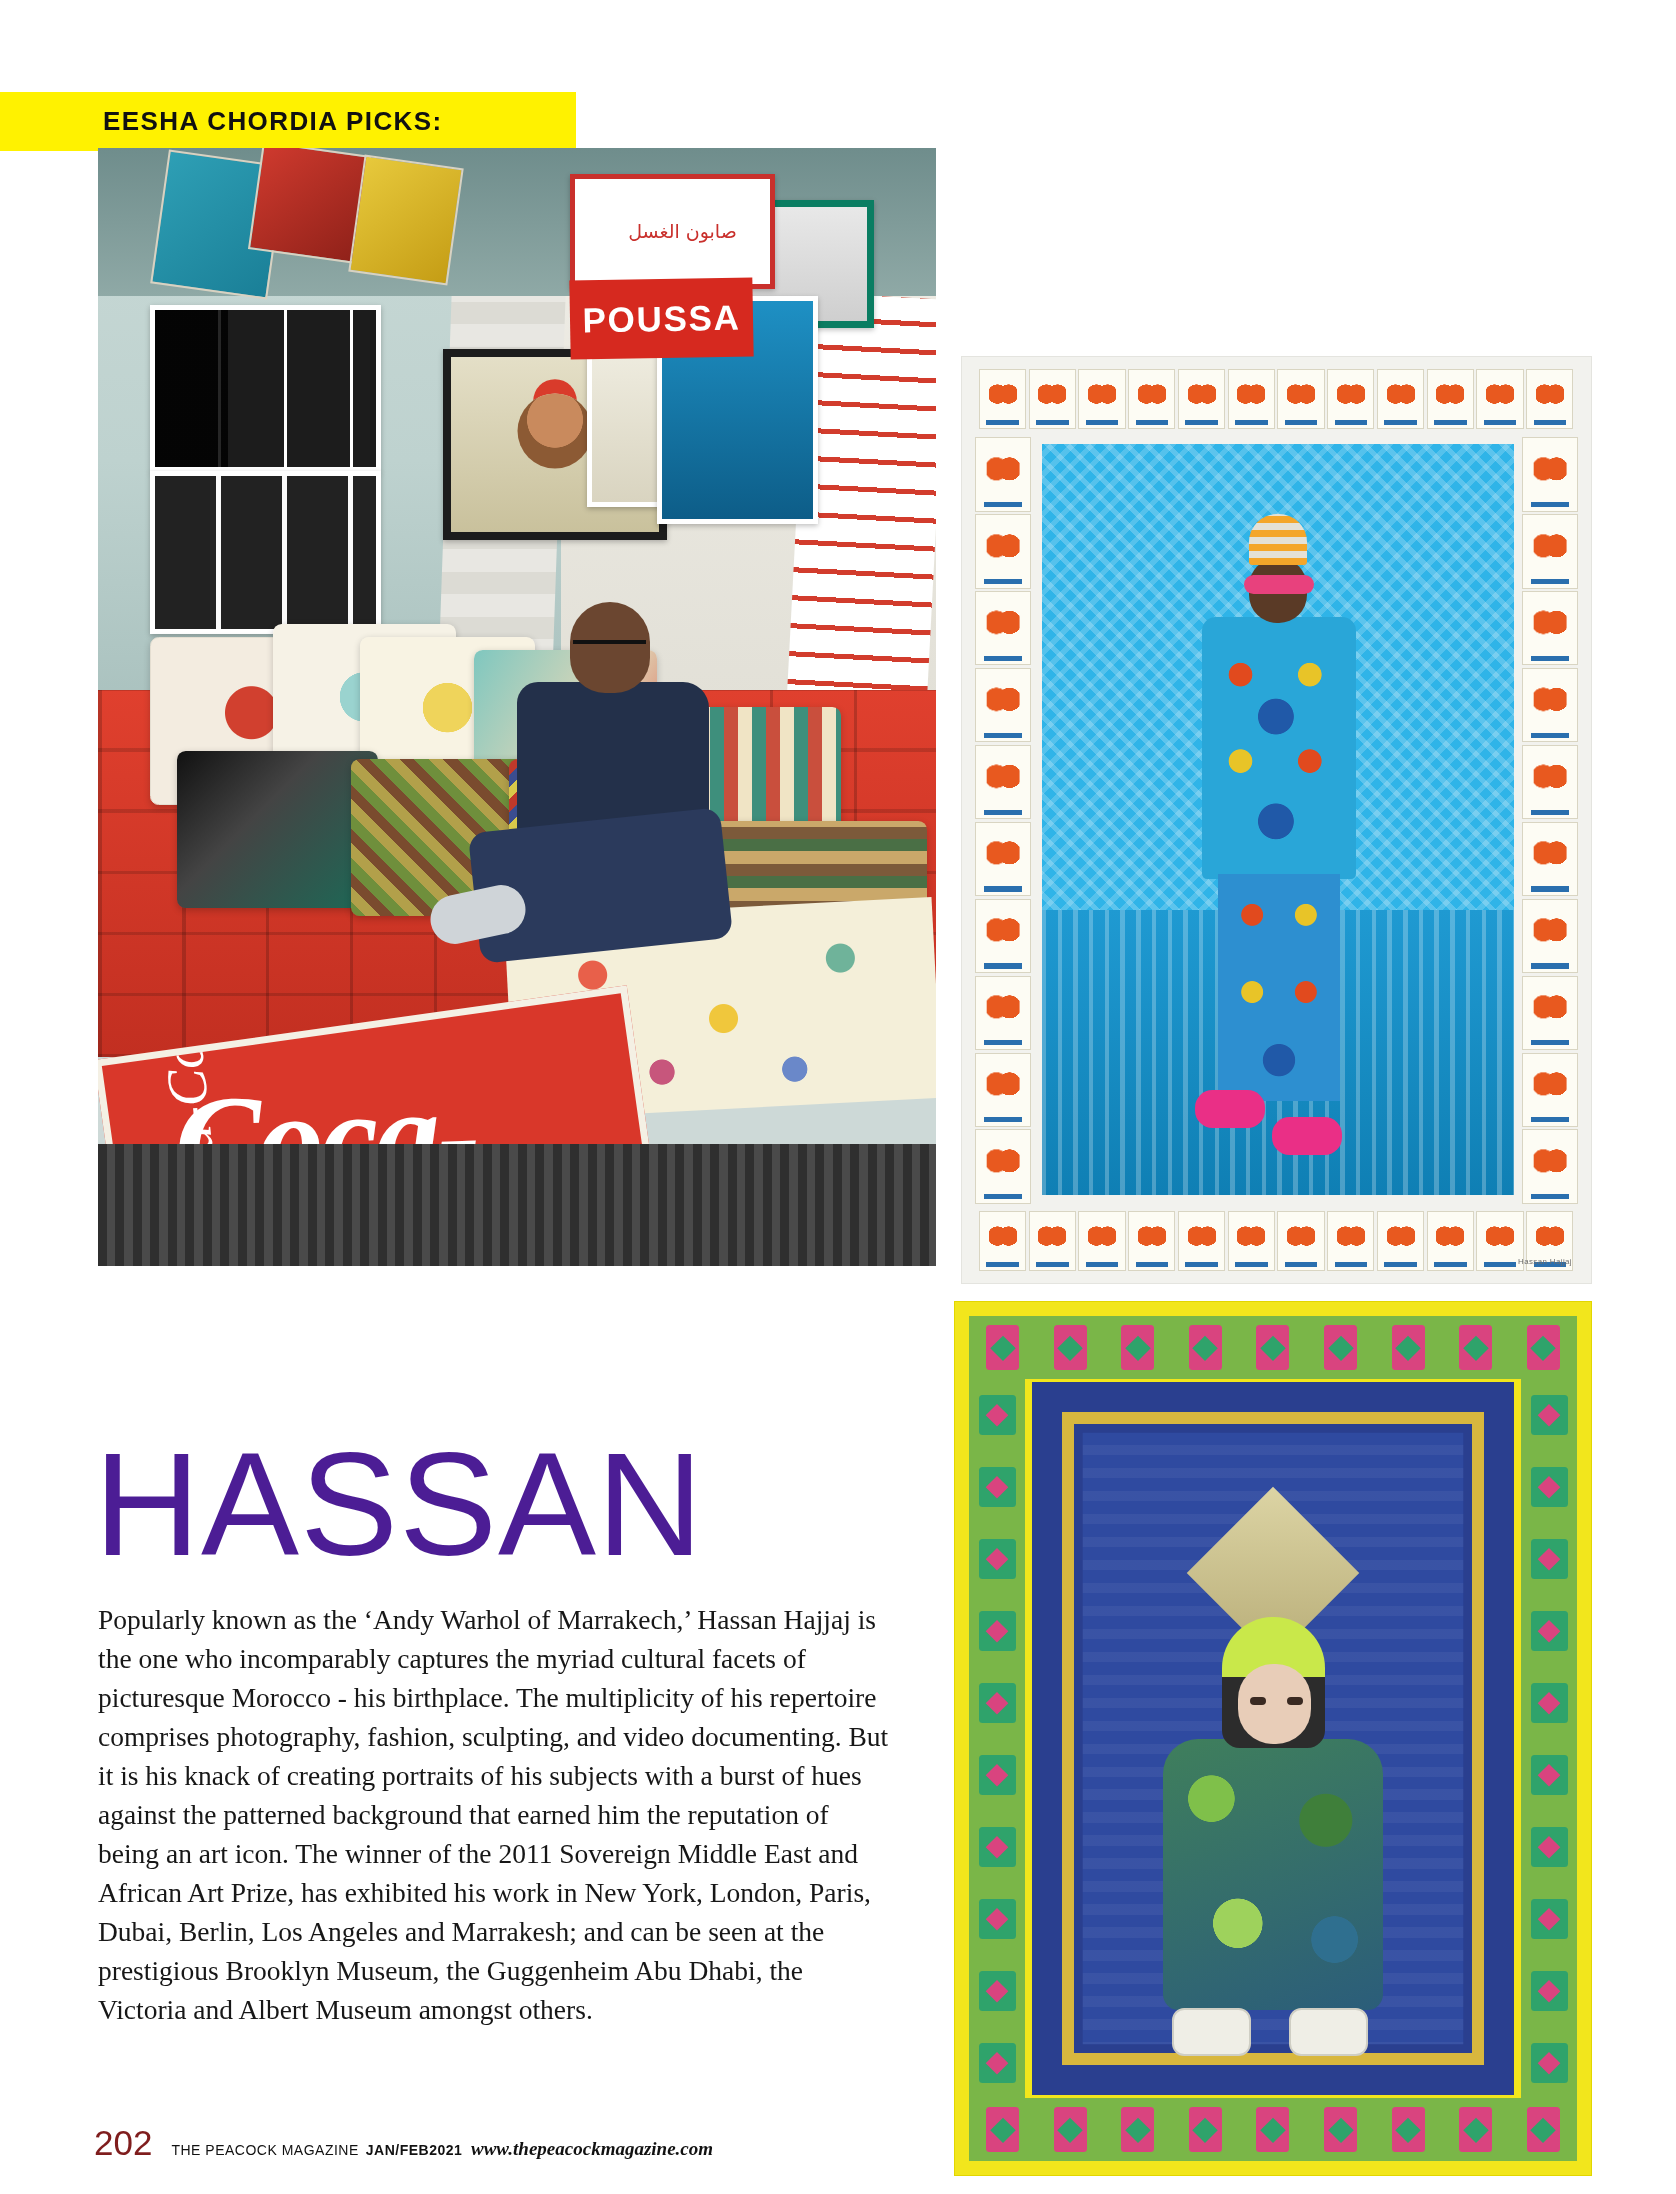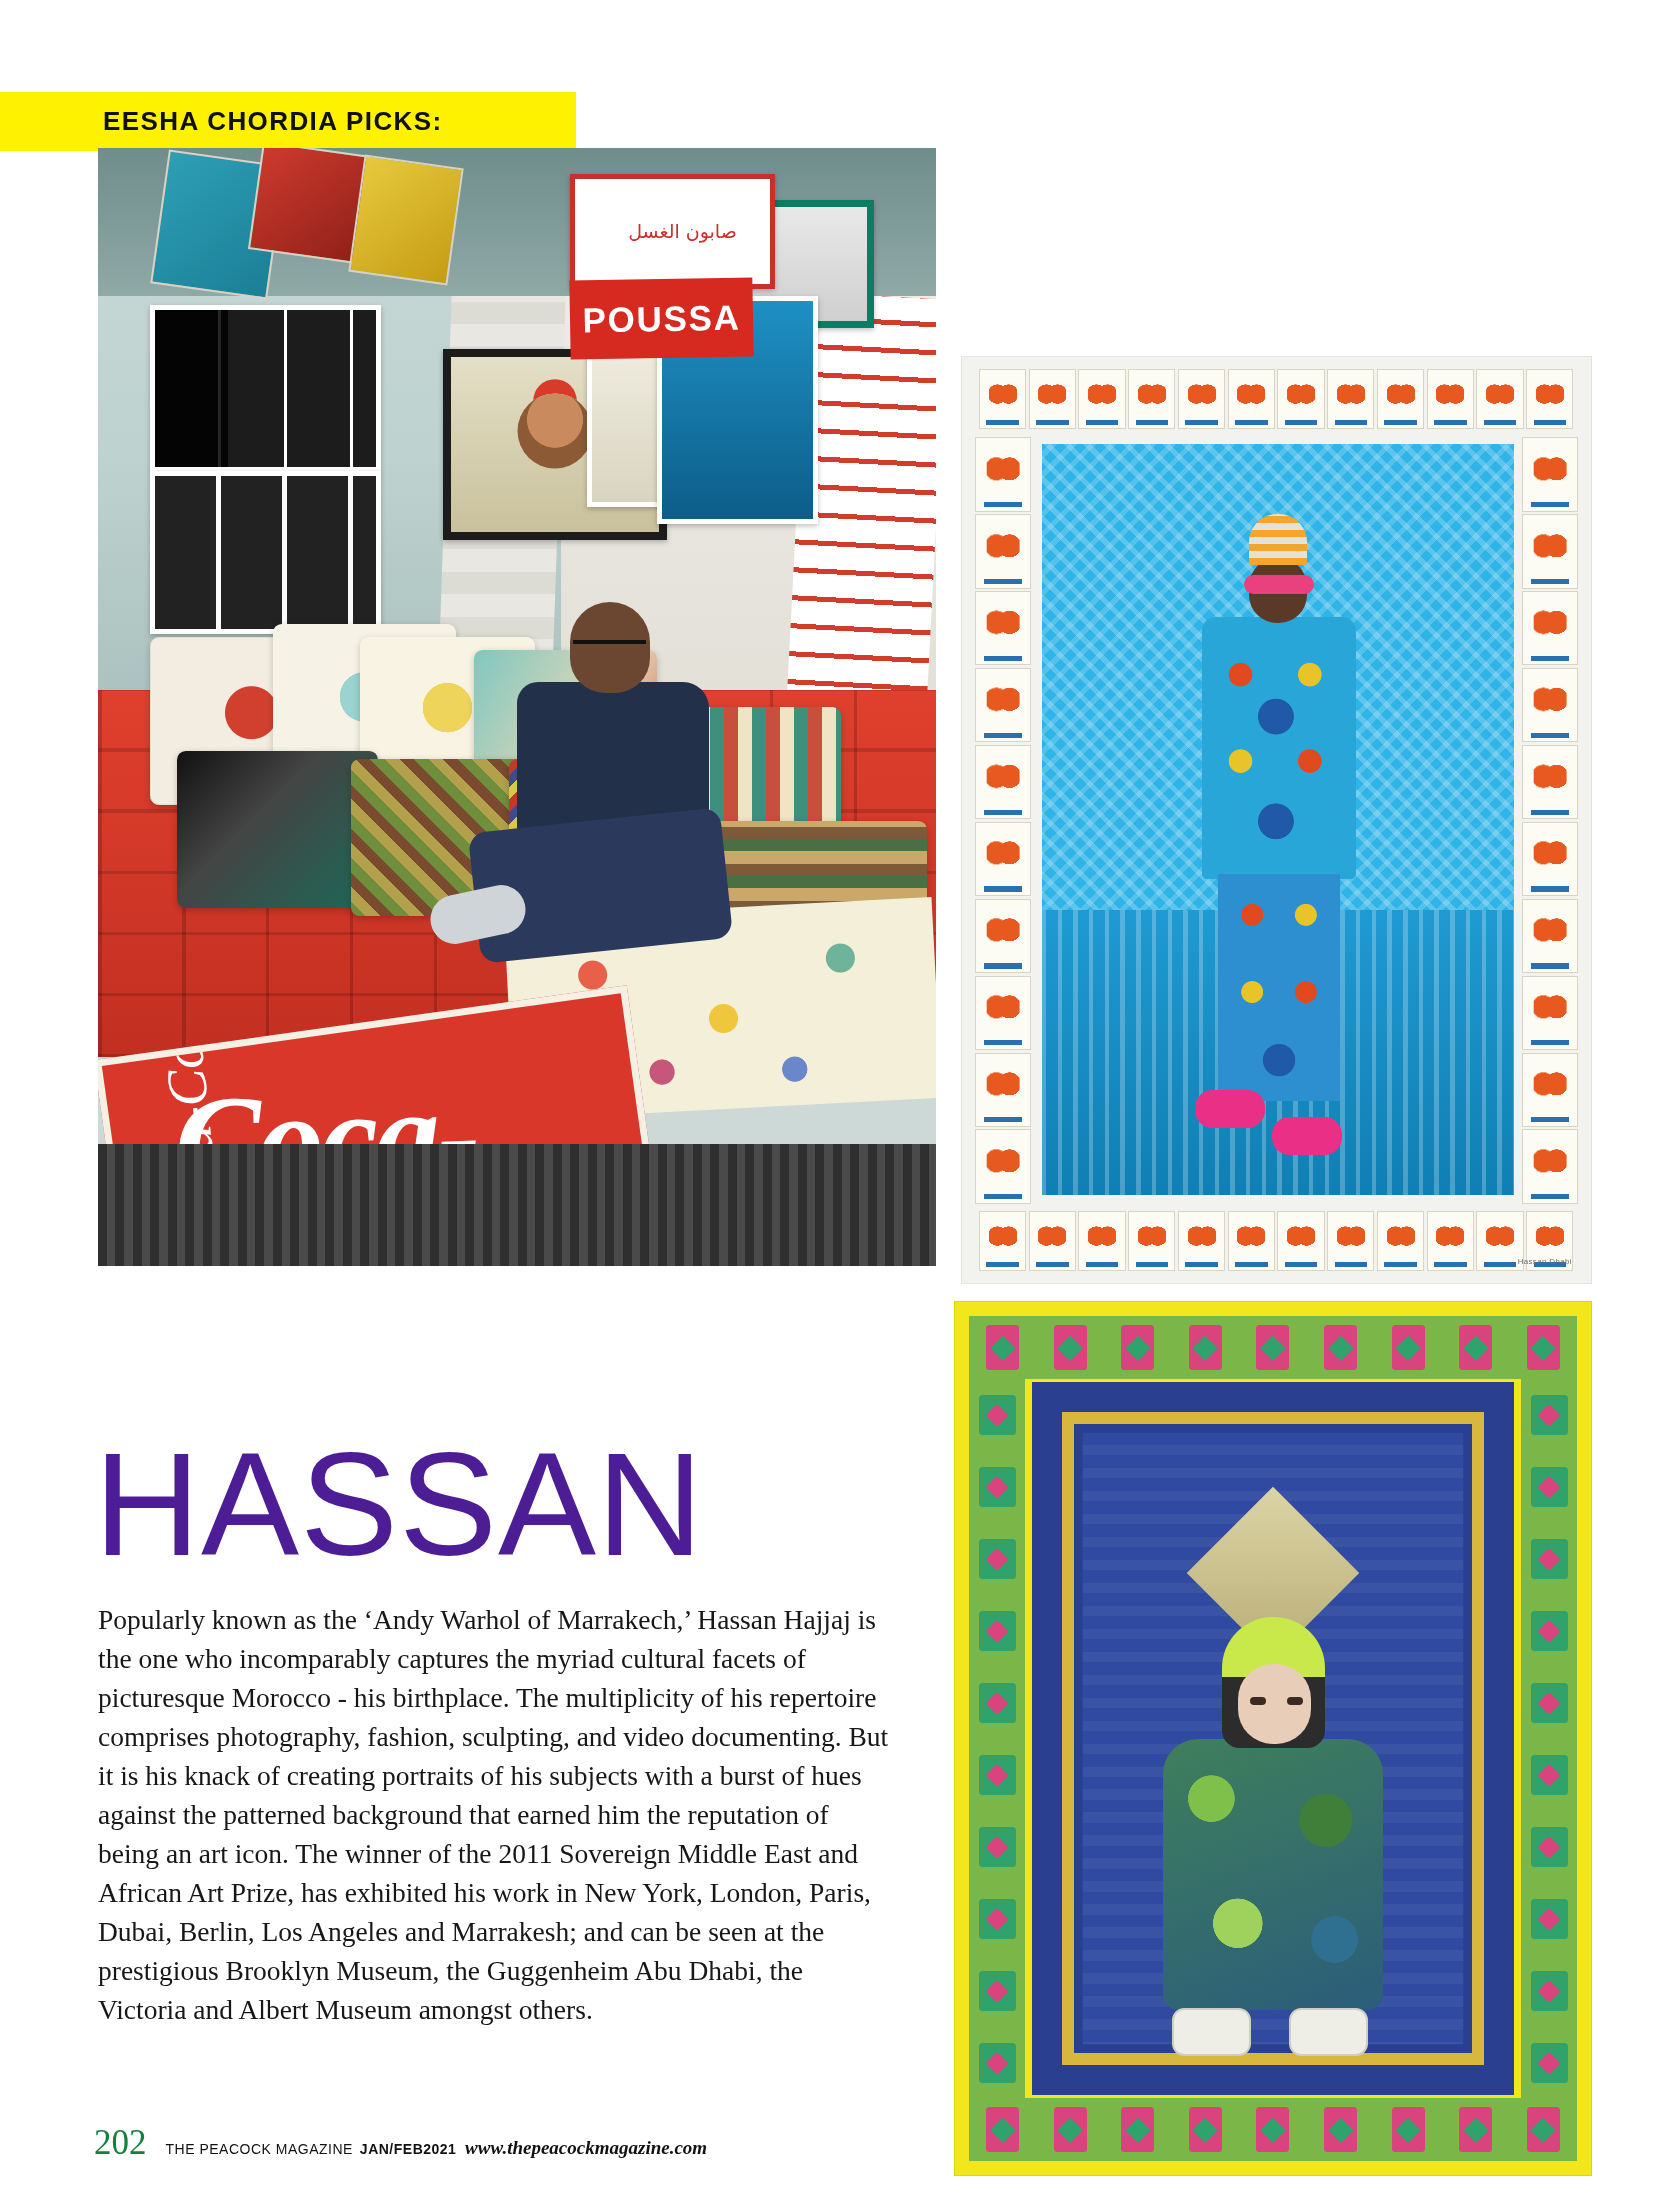--- a/index.html
+++ b/index.html
@@ -427,22 +427,22 @@
     color:#171717;
     text-align:left;
   }
 
   
   .footer{
     position:absolute; left:94px; bottom:31px;
     display:flex; align-items:baseline;
   }
   .folio{
-    font-family:Liberation Serif, serif;
-    font-size:35px; color:#15803d;
+    font-family:Liberation Sans, sans-serif;
+    font-size:35px; color:#7f1d1d;
     margin-right:19px;
   }
   .footer-mag{
     font-family:"Liberation Sans", sans-serif;
     font-size:14px; letter-spacing:0.5px; color:#111;
     margin-right:7px;
     margin-top:25px;
   }
   .footer-issue{
     font-family:"Liberation Sans", sans-serif;
@@ -575,21 +575,21 @@
     <div class="stamp"></div>
     <div class="stamp"></div>
     <div class="stamp"></div>
     <div class="stamp"></div>
     <div class="stamp"></div>
     <div class="stamp"></div>
     <div class="stamp"></div>
     <div class="stamp"></div>
   </div>
 
-  <div class="stamp-caption">Hassan Dhabi</div>
+  <div class="stamp-caption">Hassan Hajjaj</div>
 </div>
 
 <div class="photo-carpet">
   <div class="carpet-border-top">
     <div class="cb-can"></div>
     <div class="cb-can"></div>
     <div class="cb-can"></div>
     <div class="cb-can"></div>
     <div class="cb-can"></div>
     <div class="cb-can"></div>

